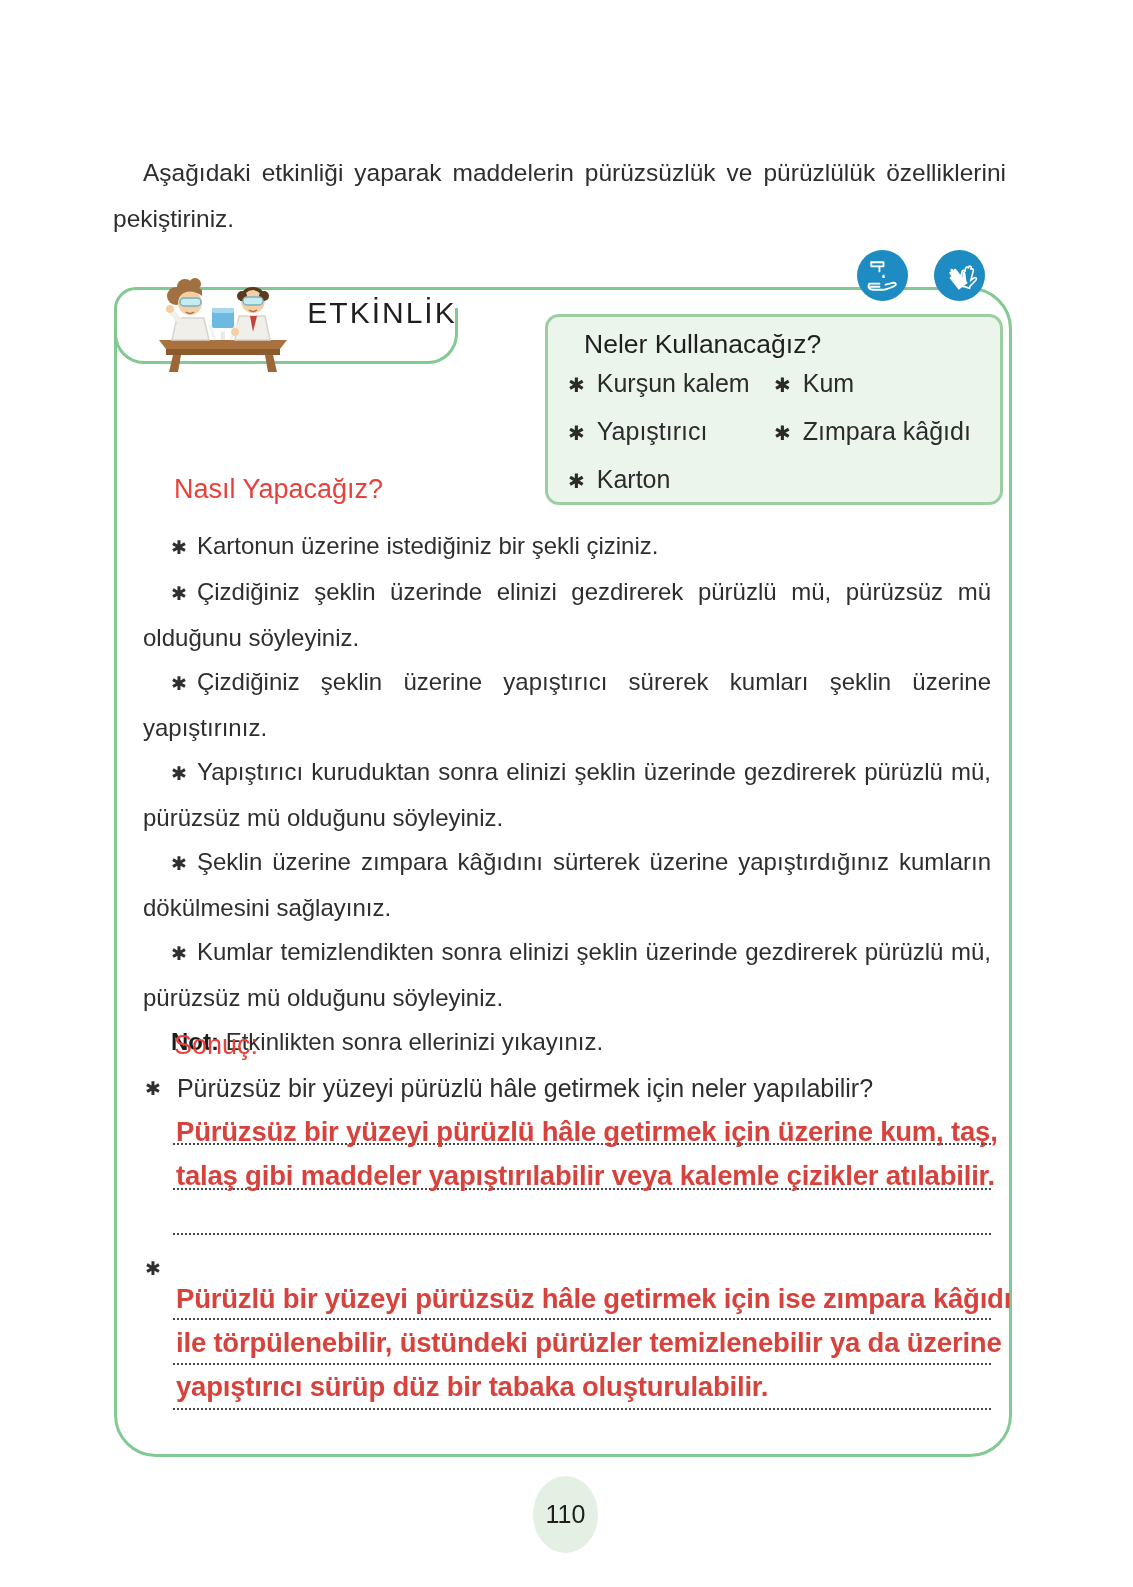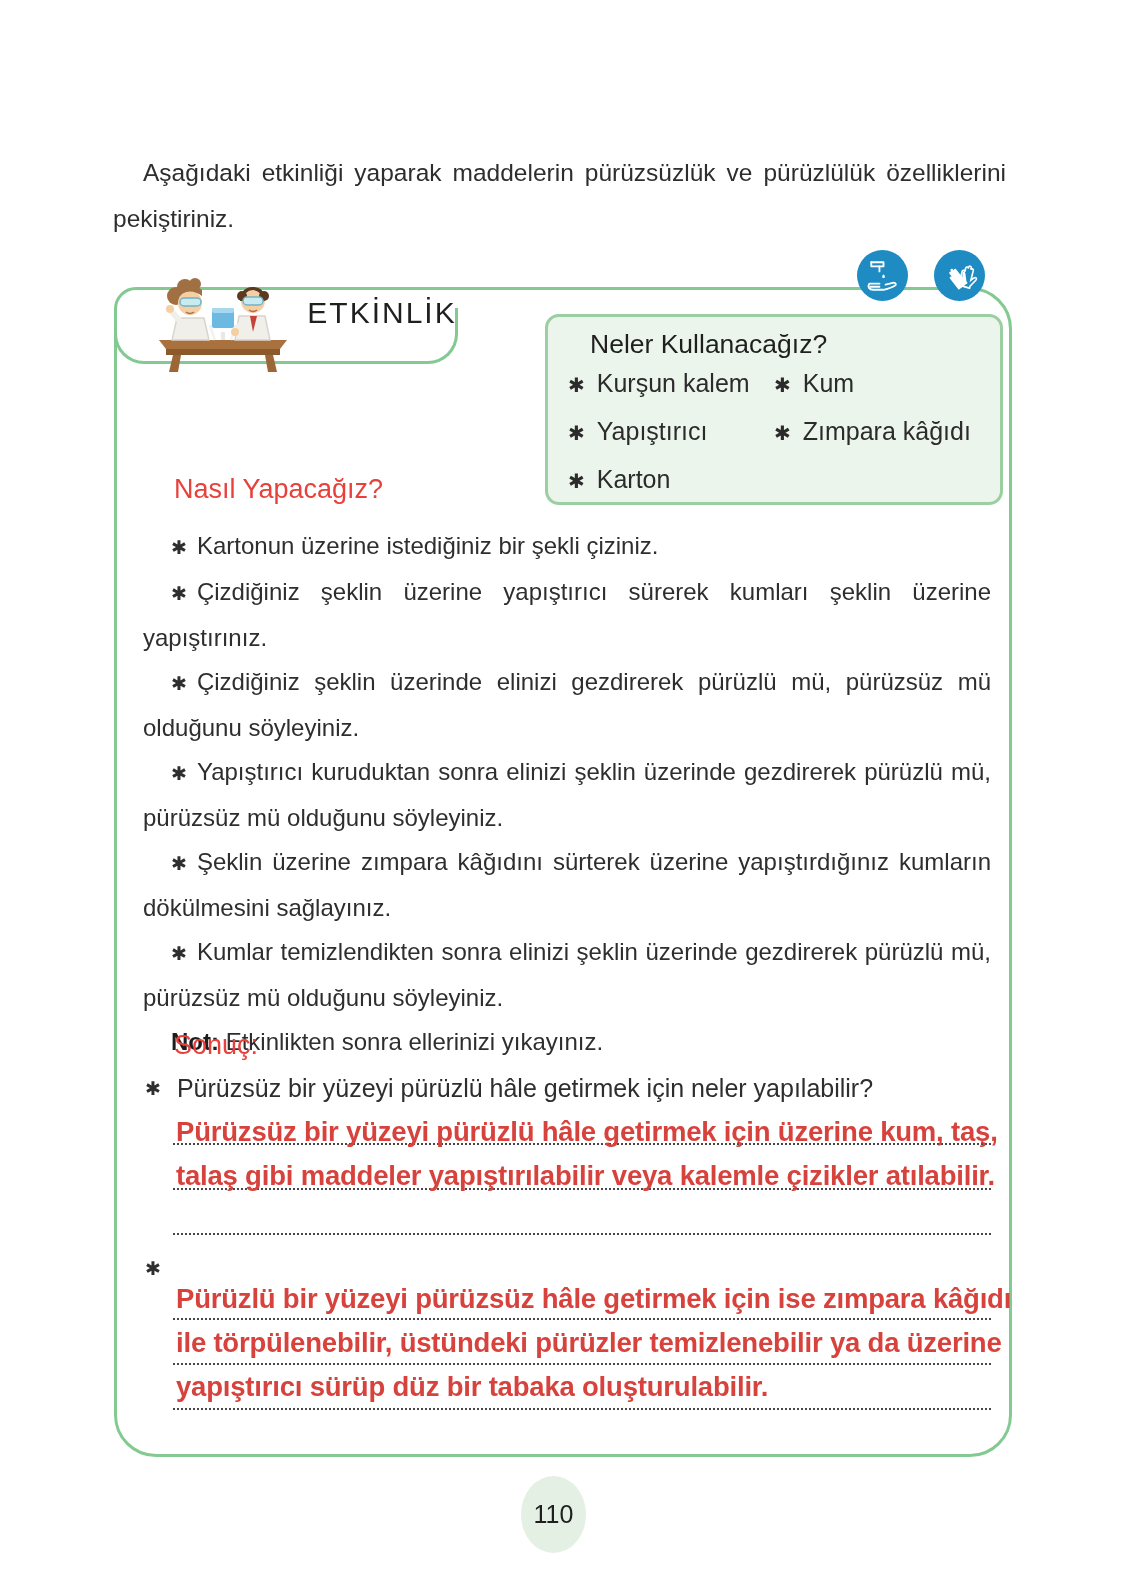--- a/index.html
+++ b/index.html
@@ -48,21 +48,21 @@
   
   .safety-icons { position:absolute; top:-40px; right:24px; display:flex; gap:26px; z-index:4; }
   .safety-circle { width:51px; height:51px; border-radius:50%; background:#1e8cc2; display:flex; align-items:center; justify-content:center; }
   .safety-circle svg { width:51px; height:51px; }
 
   
   .materials-box {
     position:absolute; left:428px; top:24px; width:458px; height:191px;
     background:#ecf5ec; border:3px solid #9bcfa2; border-radius:14px;
   }
-  .materials-heading { position:absolute; left:42px; top:12px; font-size:26.5px; color:#1f1f1f; }
+  .materials-heading { position:absolute; left:36px; top:12px; font-size:26.5px; color:#1f1f1f; }
   .materials-col { position:absolute; top:52px; }
   .materials-col.col1 { left:20px; }
   .materials-col.col2 { left:226px; }
   .material-item { display:flex; align-items:baseline; height:48px; font-size:25px; color:#2b2b2b; }
   .material-item .bullet { margin-right:12px; font-size:20px; }
 
   
   .activity-title {
     position:absolute; left:50px; top:86px; width:340px;
     font-size:27px; line-height:48px; color:#1f1f1f;
@@ -95,21 +95,21 @@
   .rule-line { height:45px; border-bottom:2.5px dotted #474747; }
   .answer-text {
     position:absolute; left:3px; top:10px; width:100%;
     font-size:27.5px; line-height:44px; font-weight:bold; color:#d8423c;
     letter-spacing:-0.2px;
   }
   .answer-text div { white-space:nowrap; }
 
   
   .page-circle {
-    position:absolute; left:521px; top:1476px; width:65px; height:77px;
+    position:absolute; left:533px; top:1476px; width:65px; height:77px;
     background:#e4f0e3; border-radius:50%;
     display:flex; align-items:center; justify-content:center;
     font-size:25px; color:#1f1f1f;
   }
 </style>
 </head>
 <body>
 
 <div class="page">
 
@@ -212,22 +212,22 @@
             <span>Zımpara kâğıdı</span>
           </div>
       </div>
     </div>
 
 
     <div class="red-heading steps-heading">Nasıl Yapacağız?</div>
 
     <div class="steps">
       <p class="step"><span class="bullet">✱</span><span>Kartonun üzerine istediğiniz bir şekli çiziniz.</span></p>
+      <p class="step"><span class="bullet">✱</span><span>Çizdiğiniz şeklin üzerinde elinizi gezdirerek pürüzlü mü, pürüzsüz mü olduğunu söyleyiniz.</span></p>
       <p class="step"><span class="bullet">✱</span><span>Çizdiğiniz şeklin üzerine yapıştırıcı sürerek kumları şeklin üzerine yapıştırınız.</span></p>
-      <p class="step"><span class="bullet">✱</span><span>Çizdiğiniz şeklin üzerinde elinizi gezdirerek pürüzlü mü, pürüzsüz mü olduğunu söyleyiniz.</span></p>
       <p class="step"><span class="bullet">✱</span><span>Yapıştırıcı kuruduktan sonra elinizi şeklin üzerinde gezdirerek pürüzlü mü, pürüzsüz mü olduğunu söyleyiniz.</span></p>
       <p class="step"><span class="bullet">✱</span><span>Şeklin üzerine zımpara kâğıdını sürterek üzerine yapıştırdığınız kumların dökülmesini sağlayınız.</span></p>
       <p class="step"><span class="bullet">✱</span><span>Kumlar temizlendikten sonra elinizi şeklin üzerinde gezdirerek pürüzlü mü, pürüzsüz mü olduğunu söyleyiniz.</span></p>
       <p class="note-line"><span class="note-label">Not:</span> <span>Etkinlikten sonra ellerinizi yıkayınız.</span></p>
     </div>
 
     <div class="red-heading result-heading">Sonuç:</div>
 
     <div class="question-row q1-row">
       <span class="bullet">✱</span>

